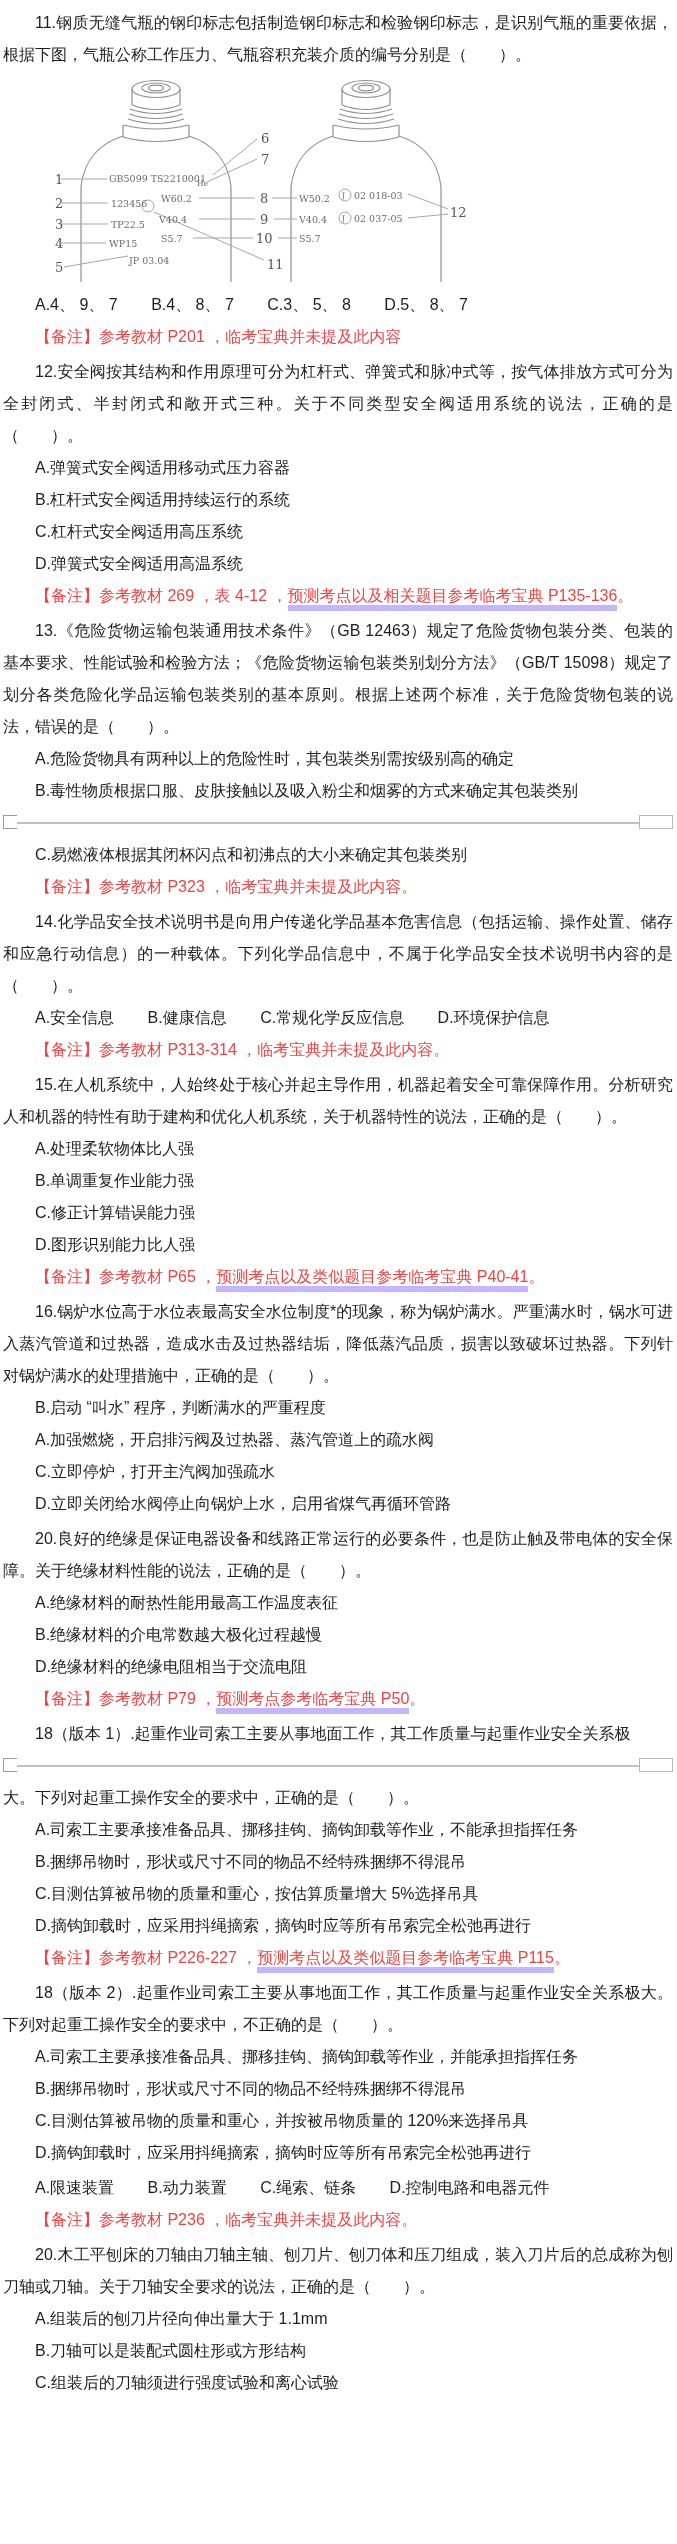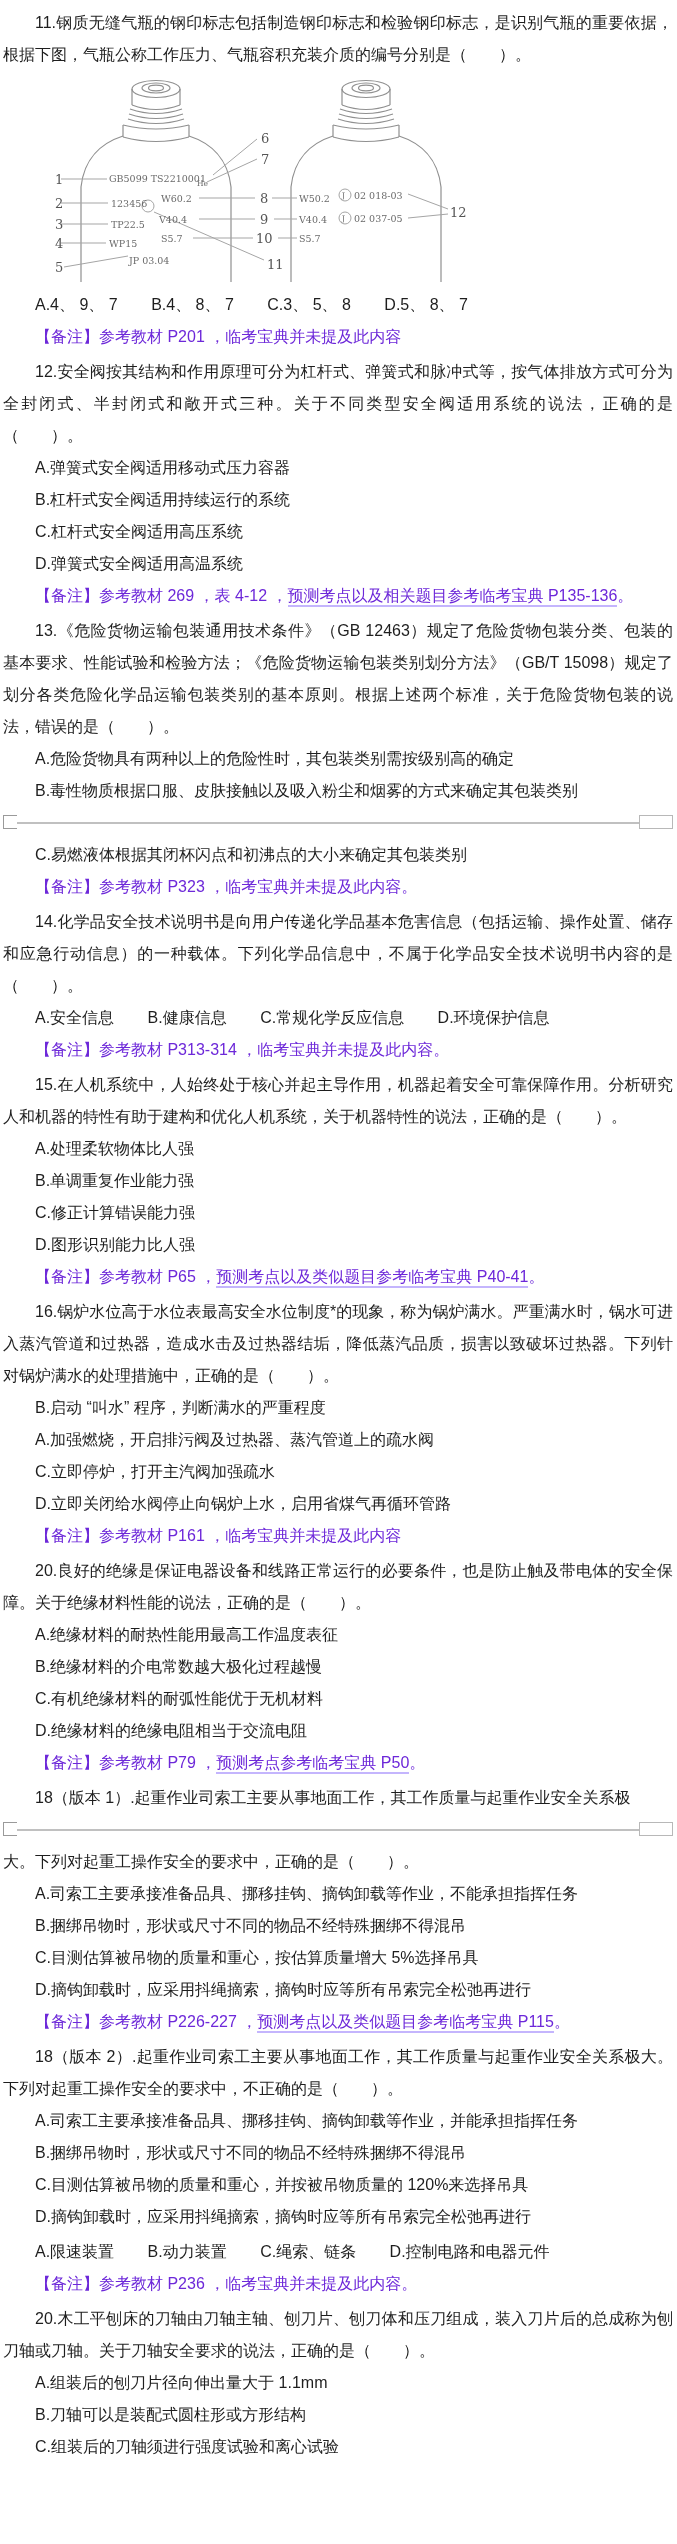--- a/index.html
+++ b/index.html
@@ -13,22 +13,22 @@
     font-size:16px;
     line-height:32px;
   }
   .q{margin-top:3px;}
   p{margin:0;}
   .stem{text-align:justify;text-indent:2em;}
   .stem-cont{text-align:justify;text-indent:0;}
   .opt{padding-left:2em;}
   .opt-row{padding-left:2em;}
   .opt-row .opt-inline{margin-right:29px;white-space:nowrap;text-align:right;}
-  .note{padding-left:2em;color:#6d28d9;}
-  .note .red-u{border-bottom:2px solid #c4b5fd;padding-bottom:1px;}
+  .note{padding-left:2em;color:#ef4444;}
+  .note .red-u{border-bottom:6px solid #c4b5fd;padding-bottom:1px;}
   
   .figure{margin:4px 0 2px 48px;line-height:0;}
   .figure-svg text{
     font-family:"DejaVu Serif","Liberation Serif",serif;
     fill:#6a6a6a;font-size:9.5px;
   }
   .figure-svg text.num{font-size:13px;fill:#555555;}
   .figure-svg text.tiny{font-size:7.5px;}
   
   .pb{position:relative;height:22px;margin:5px 0;}
@@ -181,28 +181,26 @@
     <p class="opt">D.图形识别能力比人强</p>
     <p class="note"><span>【备注】参考教材 P65 ，</span><span class="red-u">预测考点以及类似题目参考临考宝典 P40-41</span><span>。</span></p>
   </div>
 
   <div class="q">
     <p class="stem">16.锅炉水位高于水位表最高安全水位制度*的现象，称为锅炉满水。严重满水时，锅水可进入蒸汽管道和过热器，造成水击及过热器结垢，降低蒸汽品质，损害以致破坏过热器。下列针对锅炉满水的处理措施中，正确的是（　　）。</p>
     <p class="opt">B.启动 “叫水” 程序，判断满水的严重程度</p>
     <p class="opt">A.加强燃烧，开启排污阀及过热器、蒸汽管道上的疏水阀</p>
     <p class="opt">C.立即停炉，打开主汽阀加强疏水</p>
     <p class="opt">D.立即关闭给水阀停止向锅炉上水，启用省煤气再循环管路</p>
-    <p class="note"><span>【备注】参考教材 P161 ，临考宝典并未提及此内容</span><span class="red-u"></span><span></span></p>
   </div>
 
   <div class="q">
     <p class="stem">20.良好的绝缘是保证电器设备和线路正常运行的必要条件，也是防止触及带电体的安全保障。关于绝缘材料性能的说法，正确的是（　　）。</p>
     <p class="opt">A.绝缘材料的耐热性能用最高工作温度表征</p>
     <p class="opt">B.绝缘材料的介电常数越大极化过程越慢</p>
-    <p class="opt">C.有机绝缘材料的耐弧性能优于无机材料</p>
     <p class="opt">D.绝缘材料的绝缘电阻相当于交流电阻</p>
     <p class="note"><span>【备注】参考教材 P79 ，</span><span class="red-u">预测考点参考临考宝典 P50</span><span>。</span></p>
   </div>
 
   <div class="q">
     <p class="stem">18（版本 1）.起重作业司索工主要从事地面工作，其工作质量与起重作业安全关系极</p>
     <div class="pb">
       <span class="pb-line"></span>
       <span class="pb-capL"></span>
       <span class="pb-capR"></span>

